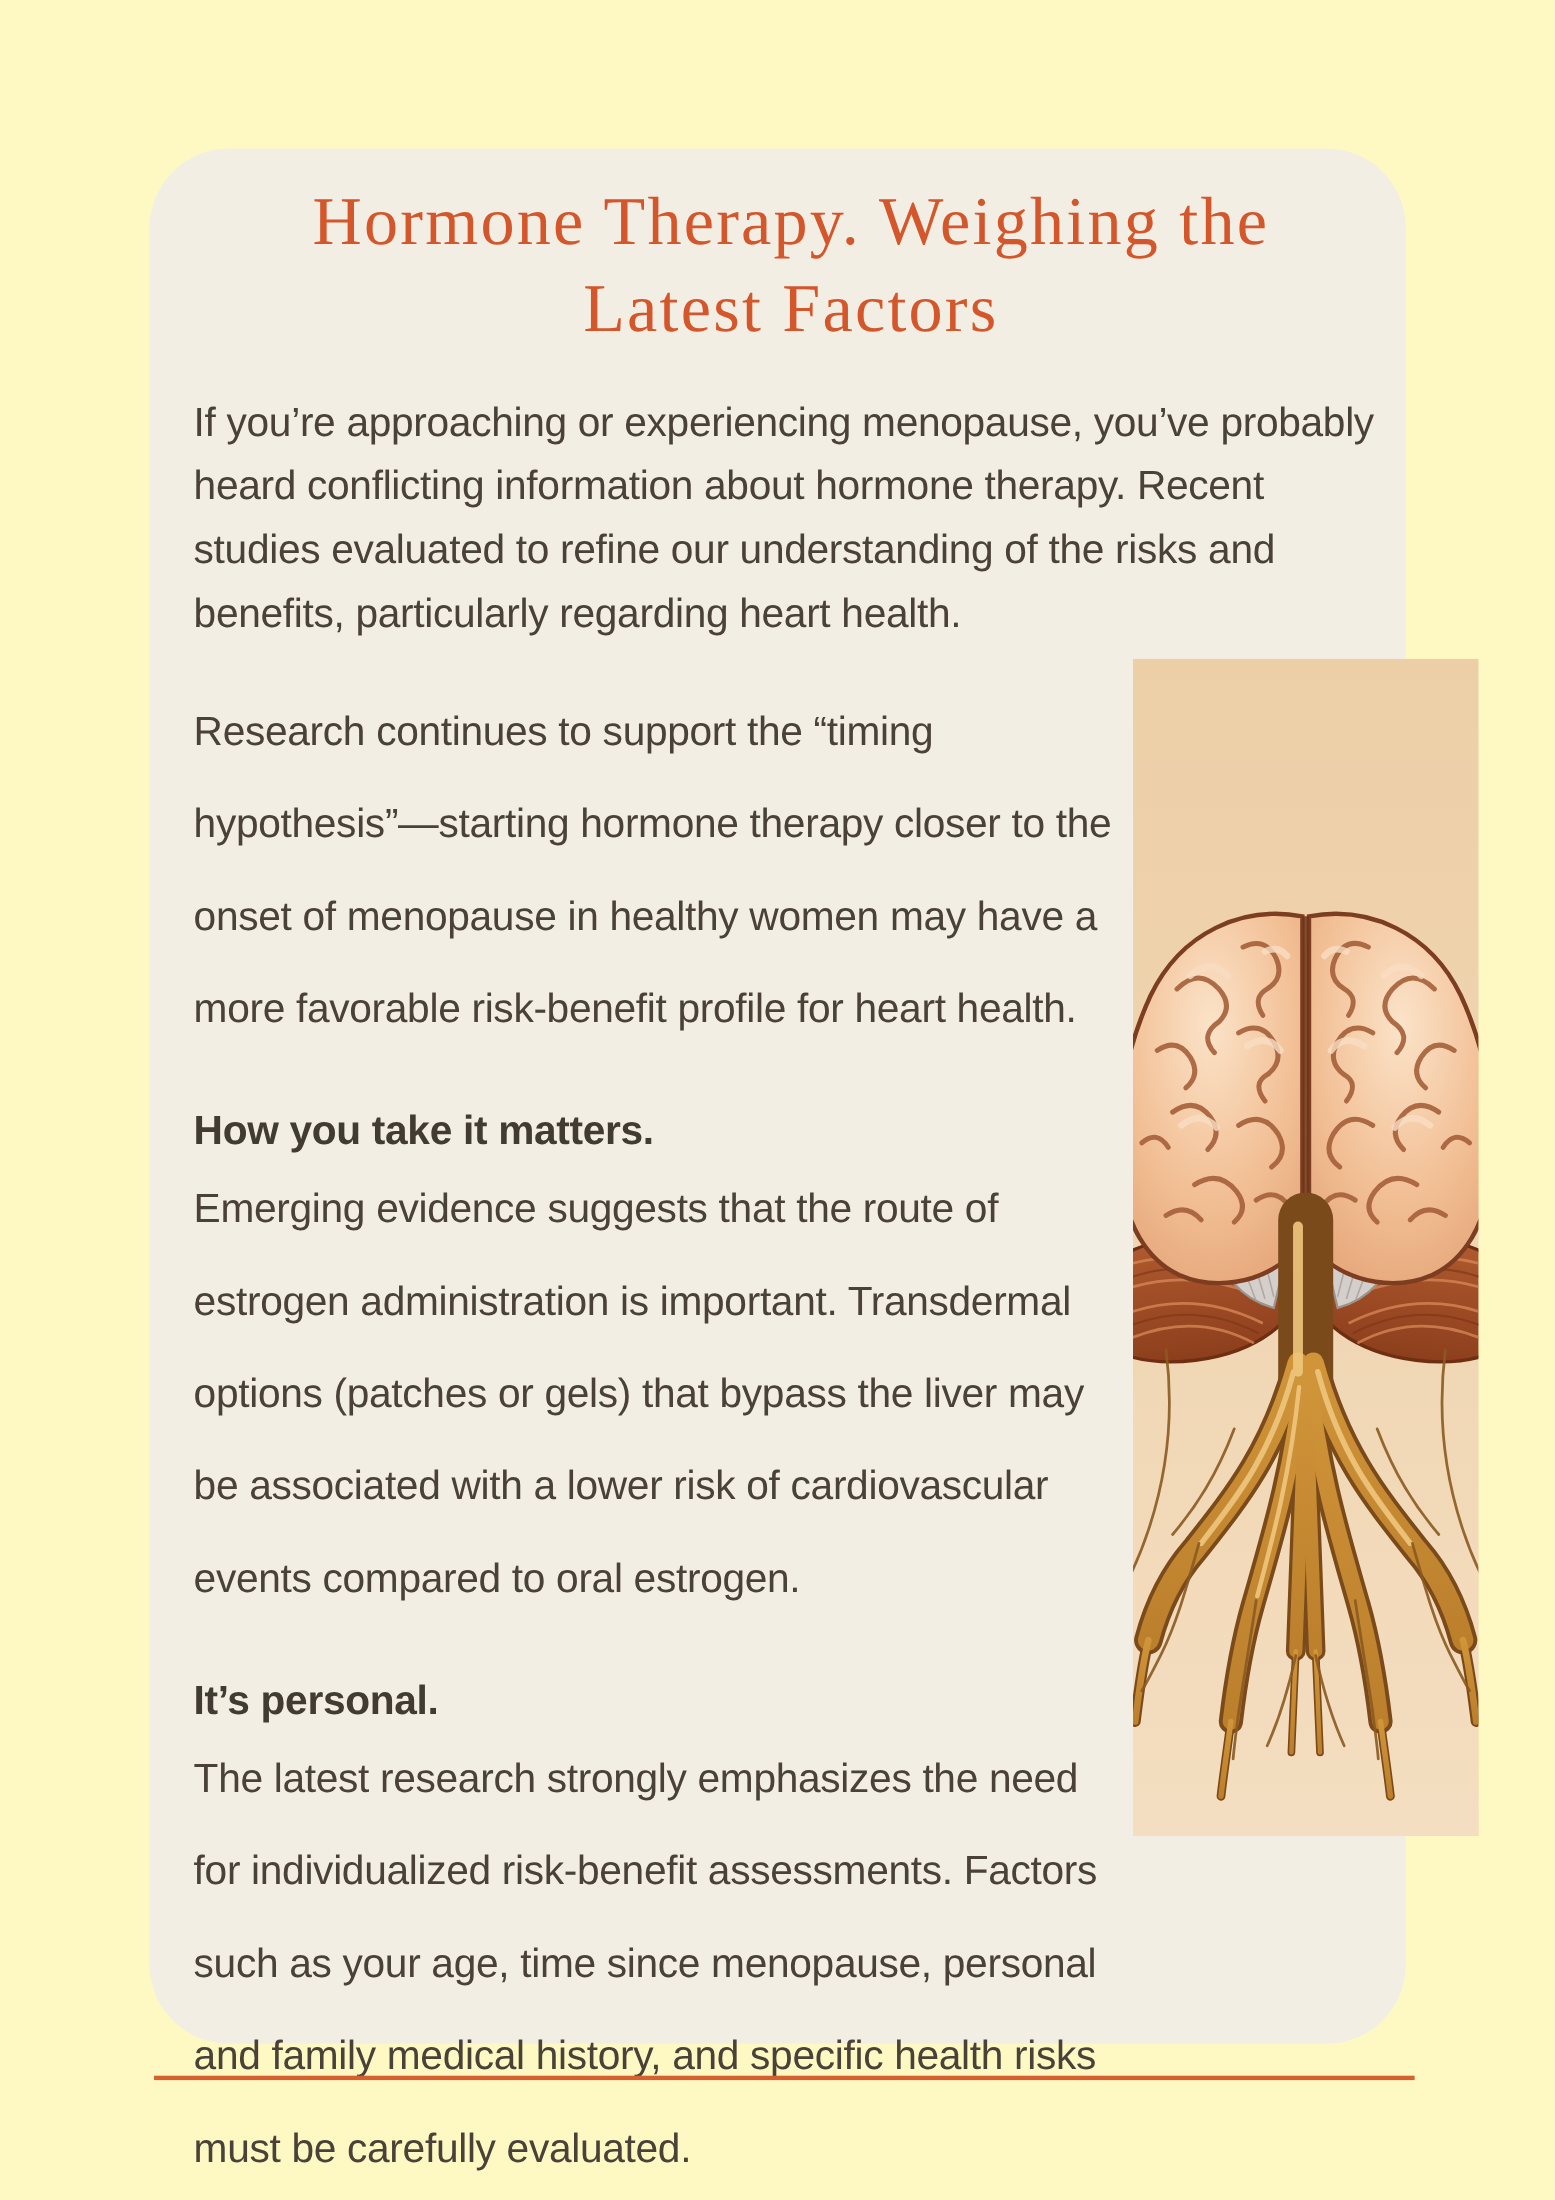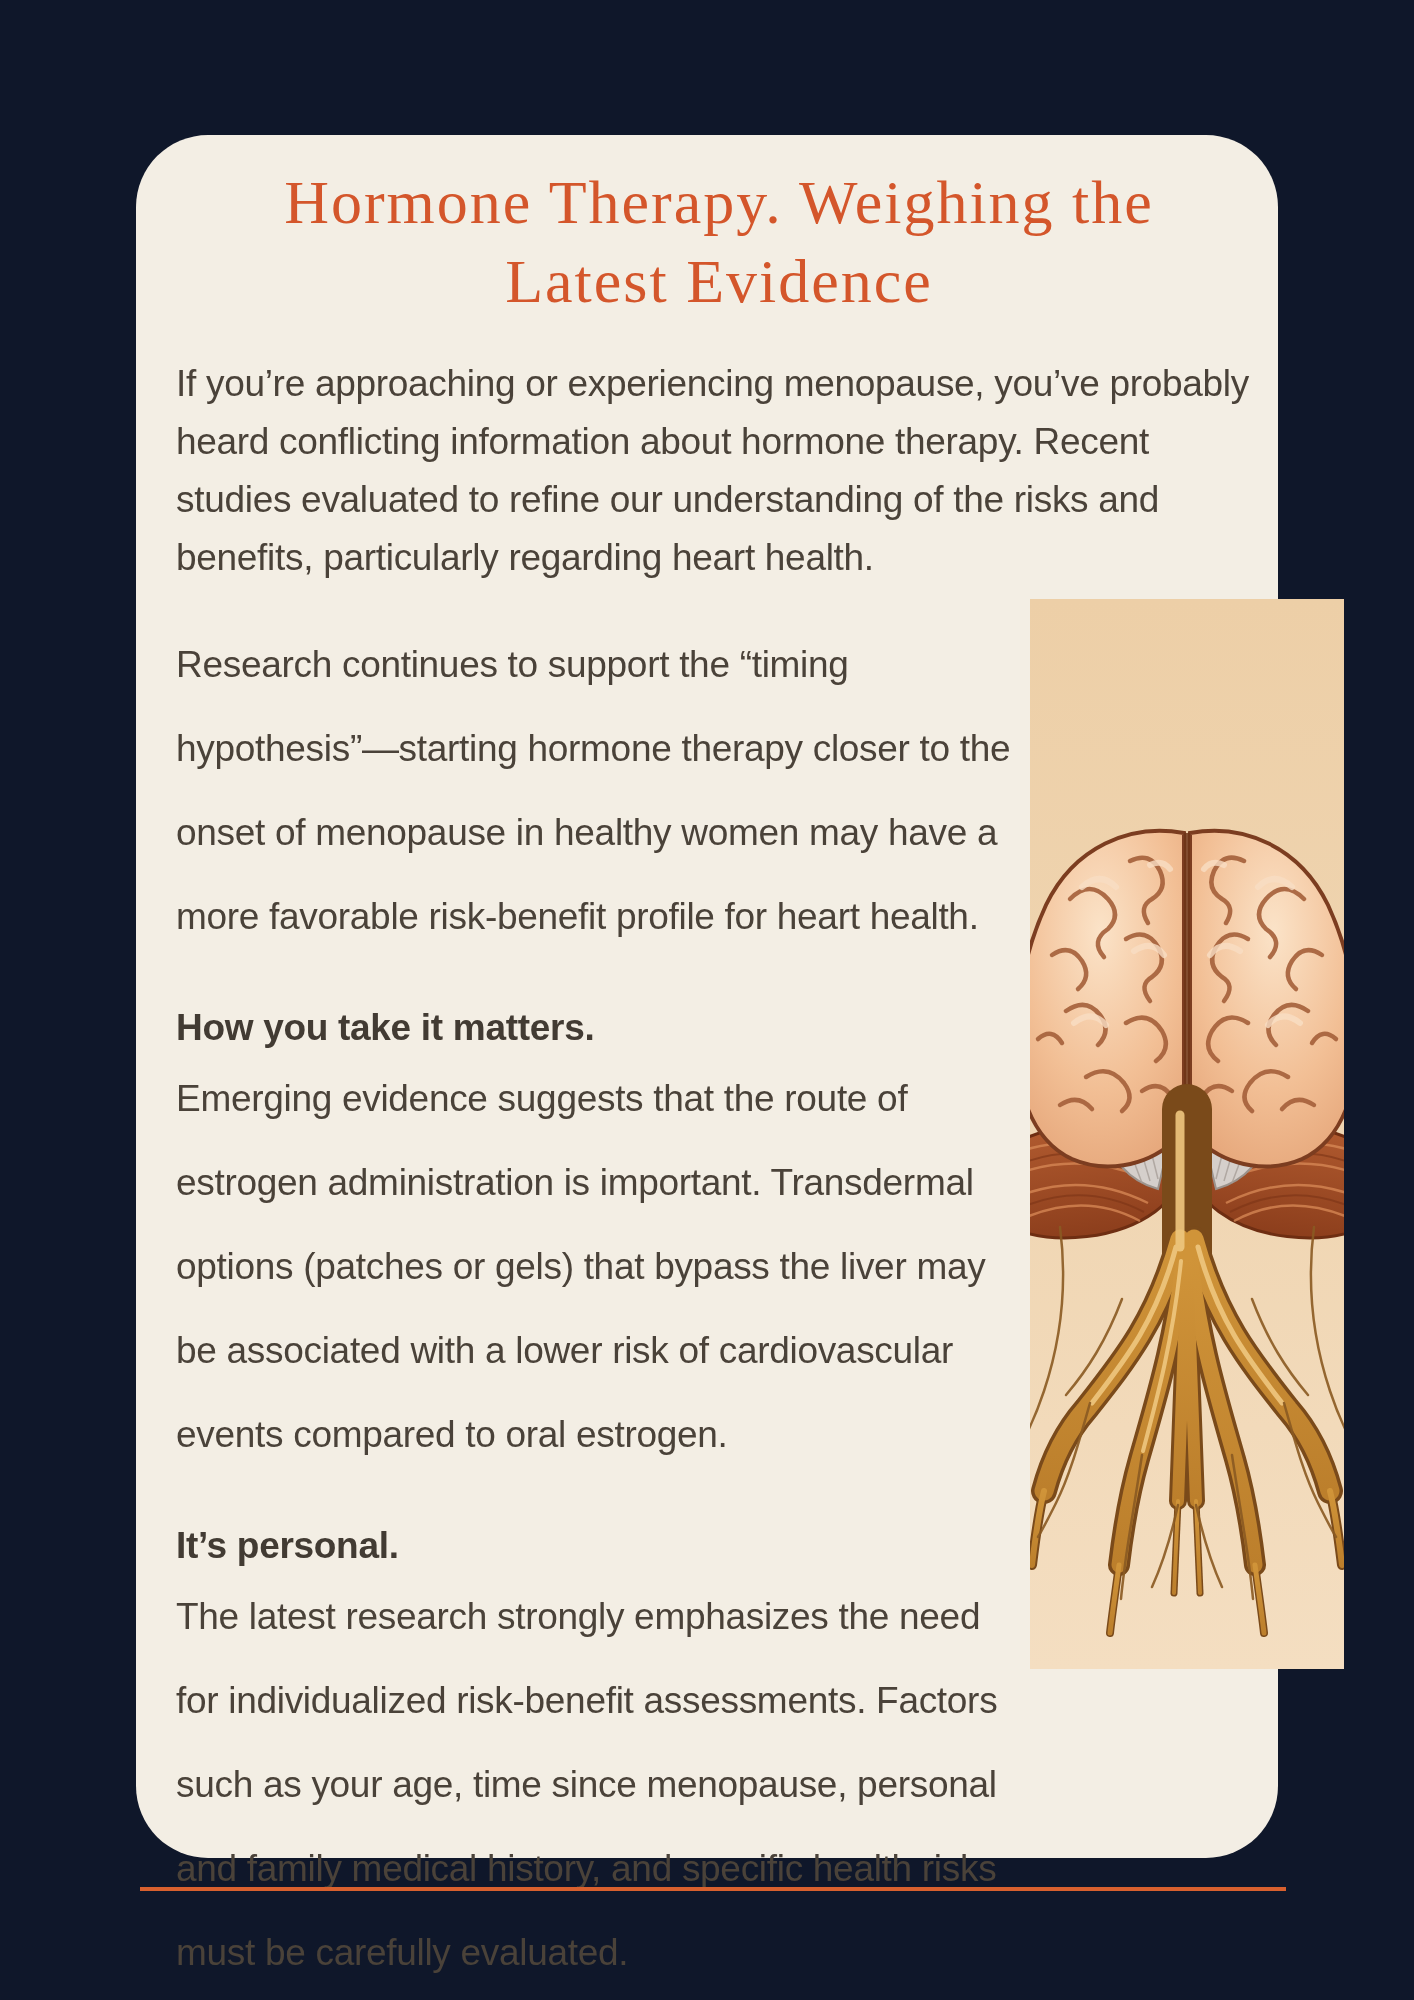--- a/index.html
+++ b/index.html
@@ -6,21 +6,21 @@
     --accent:#D4562B;
     --divider:#D8602E;
     --card-bg:#F3EEE4;
     --panel-bg:#EFD2AC;
     --text:#4A4239;
     --heading:#423B33;
   }
   *{margin:0;padding:0;box-sizing:border-box;}
   html,body{width:1414px;height:2000px;background:#ffffff;overflow:hidden;
     font-family:"Liberation Sans",sans-serif;}
-  .page{position:relative;width:1414px;height:2000px;background:#0f172a;padding-left:48px;}
+  .page{position:relative;width:1414px;height:2000px;background:#fef9c3;padding-left:48px;}
   .card{position:absolute;left:136px;top:135px;width:1142px;height:1723px;
     background:var(--card-bg);border-radius:72px;}
   .content{position:absolute;left:40px;top:0;width:1086px;}
   .doc-title{margin-top:28px;text-align:center;
     font-family:"Liberation Serif",serif;font-weight:400;
     font-size:62px;line-height:79px;letter-spacing:2px;color:var(--accent);}
   .intro{margin-top:34px;width:1086px;
     font-size:37px;line-height:58px;letter-spacing:-0.3px;color:var(--text);}
   .sections{margin-top:36px;width:852px;}
   .section{margin-top:40px;}
@@ -198,21 +198,21 @@
             <path d="M222,700 C238,742 256,770 278,796"></path>
           </g>
         </g>
       </svg>
     </div>
 
     <div class="content">
 
       <div class="doc-title">
         <div>Hormone Therapy. Weighing the</div>
-        <div>Latest Evidence</div>
+        <div>Latest Factors</div>
       </div>
 
       <p class="intro">If you’re approaching or experiencing menopause, you’ve probably heard conflicting information about hormone therapy. Recent studies evaluated to refine our understanding of the risks and benefits, particularly regarding heart health.</p>
 
       <div class="sections">
 
         <div class="section">
           <div class="section-body">Research continues to support the “timing hypothesis”—starting hormone therapy closer to the onset of menopause in healthy women may have a more favorable risk-benefit profile for heart health.</div>
         </div>
 

